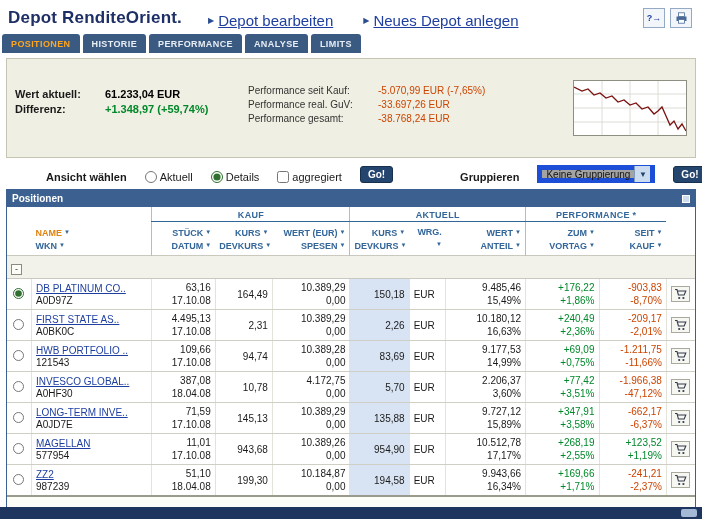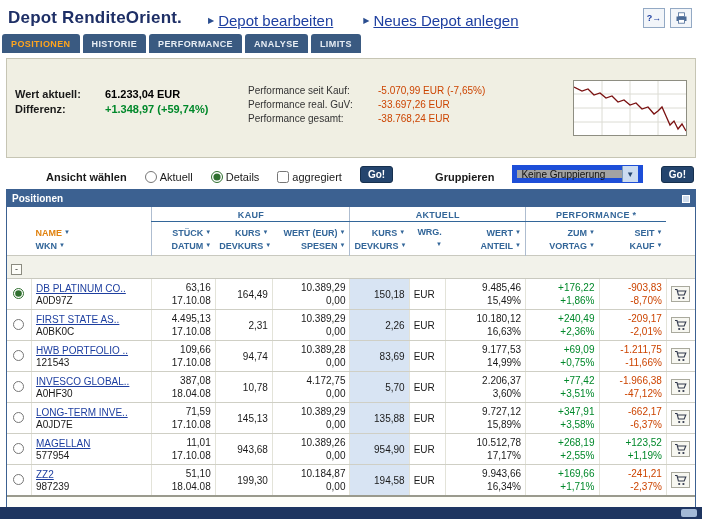--- a/index.html
+++ b/index.html
@@ -27,21 +27,21 @@
 .sum-perf{flex:1;padding-top:2px}
 .prow{display:flex;margin:3px 0;font-size:10px}
 .prow .pl{width:130px;color:#333}
 .sum-chart{margin-left:auto;border:1px solid #8e8e82;background:#fff;line-height:0}
 
 .filter-row{display:flex;align-items:flex-end;margin:7px 8px 0 46px;gap:18px;font-size:11px}
 .f-label{font-weight:bold;color:#1a1a1a;white-space:nowrap}
 .radio-lbl{display:flex;align-items:center;gap:3px;color:#1a1a1a;cursor:pointer;white-space:nowrap}
 .radio-lbl input{width:12px;height:12px;margin:0;accent-color:#2f6f2f}
 .go{background:#24456e;color:#fff;font-size:10px;font-weight:bold;border:1px solid #16304e;border-radius:3px;padding:2px 7px;cursor:pointer}
-.grp-label{margin-left:24px}
+.grp-label{margin-left:49px}
 .selectbox{display:flex;align-items:center;border:5px solid #1d4ed8;background:#a3a3a3;height:18px;width:204px;cursor:pointer}
 .sel-text{flex:1;font-size:10px;padding:0 4px;color:#111;white-space:nowrap;overflow:hidden}
 .sel-arrow{width:16px;height:16px;background:#ccdcf0;color:#24456e;font-size:8px;display:flex;align-items:center;justify-content:center;border-left:1px solid #7f9db9}
 
 .table-wrap{margin:6px 6px 0;border:1px solid #3c6191}
 .section-bar{background:#3c6191;color:#fff;font-size:10px;font-weight:bold;display:flex;align-items:center;justify-content:space-between;padding:2px 5px;height:17px}
 .min-icon{width:8px;height:8px;border:1px solid #fff;background:#cfdcec;cursor:pointer}
 table.t{width:100%;border-collapse:collapse;table-layout:fixed}
 .t th,.t td{overflow:hidden}
 .grp-row th{font-size:9px;color:#336699;font-weight:bold;padding:3px 2px 1px;letter-spacing:.3px;text-align:center}

